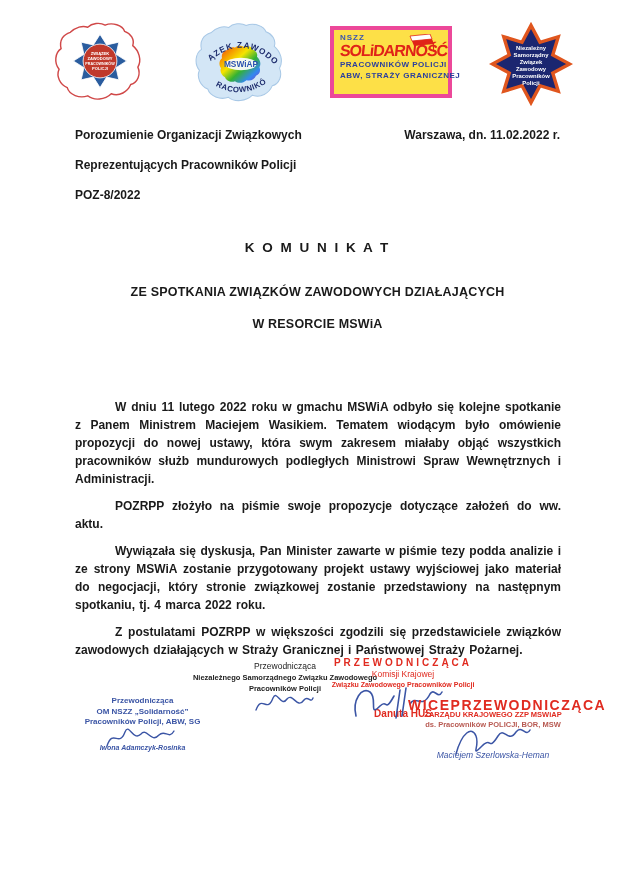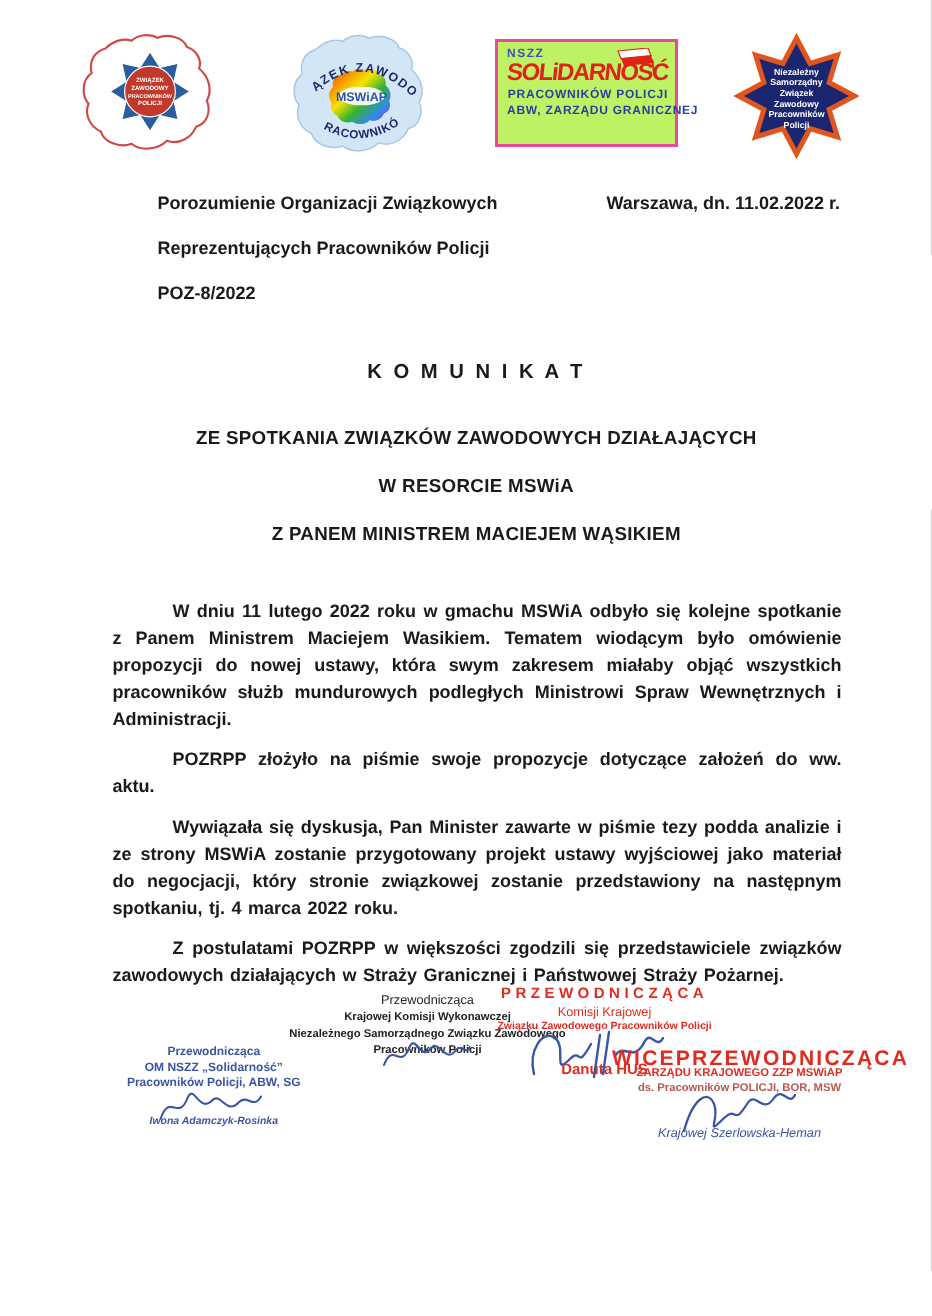--- a/index.html
+++ b/index.html
@@ -11,40 +11,40 @@
   
   .logo-row {
     position:absolute; top:18px; left:0; width:621px; height:92px;
     display:flex; justify-content:space-between; padding:0 48px;
     align-items:flex-start;
   }
   .logo { position:relative; }
   .logo-zzpp { width:104px; height:86px; }
   .logo-mswiap { width:104px; height:92px; }
   .logo-solid {
-    width:122px; height:72px; border:2px solid #ec4899; background:#bef264;
+    width:122px; height:72px; border:4px solid #ec4899; background:#fde047;
     margin-top:8px; padding:3px 4px 2px 6px; position:relative;
   }
   .logo-solid .nszz { font-size:8px; font-weight:bold; color:#3a56b0; letter-spacing:1px; }
   .logo-solid .sol-title {
     font-size:16px; font-weight:900; color:#e02318; letter-spacing:-1px;
     transform:skewX(-6deg); line-height:17px; white-space:nowrap;
   }
   .logo-solid .flag { position:absolute; top:4px; right:14px; }
   .logo-solid .blue-line {
     font-size:8px; font-weight:bold; color:#2b3f9e; text-align:center;
     letter-spacing:0.5px; line-height:11px; white-space:nowrap;
   }
   .logo-star4 { width:84px; height:88px; margin-top:2px; }
   
   .header-info {
     position:absolute; top:120px; left:75px; right:61px;
     display:flex; justify-content:space-between; align-items:flex-start;
   }
-  .sender div { font-weight:bold; font-size:12px; line-height:30px; white-space:nowrap;margin-left:30px; }
+  .sender div { font-weight:bold; font-size:12px; line-height:30px; white-space:nowrap; }
   .dateline { font-size:12px; line-height:30px; white-space:nowrap;font-weight:bold; }
   
   .title-block { position:absolute; top:240px; left:75px; right:61px; text-align:center; }
   .title-main { font-size:13.5px; font-weight:bold; letter-spacing:2px; margin-bottom:30px; }
   .title-sub { font-size:12.5px; font-weight:bold; margin-bottom:18px; letter-spacing:0.2px;margin-top:10px; }
   
   .body-block { position:absolute; top:398px; left:75px; width:486px; }
   .body-block p {
     font-size:12px; font-weight:bold; line-height:18px;
     text-align:justify; text-align-last:left; text-indent:40px;
@@ -124,21 +124,21 @@
       <div class="nszz">NSZZ</div>
       <div class="flag">
         <svg width="26" height="18" viewBox="0 0 26 18">
           <polygon points="2,2 22,0 24,5 4,7" fill="#ffffff" stroke="#e02318" stroke-width="0.8"></polygon>
           <polygon points="4,7 24,5 26,10 6,12" fill="#e02318"></polygon>
           <line x1="25" y1="8" x2="26" y2="18" stroke="#e02318" stroke-width="1.2"></line>
         </svg>
       </div>
       <div class="sol-title">SOLiDARNOŚĆ</div>
       <div class="blue-line">PRACOWNIKÓW POLICJI</div>
-      <div class="blue-line">ABW, ZARZĄDU GRANICZNEJ</div>
+      <div class="blue-line">ABW, STRAŻY GRANICZNEJ</div>
     </div>
 
     <div class="logo logo-star4">
       <svg width="84" height="88" viewBox="0 0 100 100">
         <polygon points="96,50 75.9,60.7 82.5,82.5 60.7,75.9 50,96 39.3,75.9 17.5,82.5 24.1,60.7 4,50 24.1,39.3 17.5,17.5 39.3,24.1 50,4 60.7,24.1 82.5,17.5 75.9,39.3" fill="#1b2670" stroke="#e0561e" stroke-width="4"></polygon>
         <text x="50" y="33" text-anchor="middle" font-size="7" font-weight="bold" fill="#ffffff">Niezależny</text>
         <text x="50" y="41.5" text-anchor="middle" font-size="7" font-weight="bold" fill="#ffffff">Samorządny</text>
         <text x="50" y="50" text-anchor="middle" font-size="7" font-weight="bold" fill="#ffffff">Związek</text>
         <text x="50" y="58.5" text-anchor="middle" font-size="7" font-weight="bold" fill="#ffffff">Zawodowy</text>
         <text x="50" y="67" text-anchor="middle" font-size="7" font-weight="bold" fill="#ffffff">Pracowników</text>
@@ -153,35 +153,33 @@
       <div>Reprezentujących Pracowników Policji</div>
       <div>POZ-8/2022</div>
     </div>
     <div class="dateline">Warszawa, dn. 11.02.2022 r.</div>
   </div>
 
   <div class="title-block">
     <div class="title-main">K O M U N I K A T</div>
     <div class="title-sub">ZE SPOTKANIA ZWIĄZKÓW ZAWODOWYCH DZIAŁAJĄCYCH</div>
     <div class="title-sub">W RESORCIE MSWiA</div>
-    <div class="title-sub">Z PANEM MINISTREM MACIEJEM WĄSIKIEM</div>
   </div>
 
   <div class="body-block">
     <p>W dniu 11 lutego 2022 roku w gmachu MSWiA odbyło się kolejne spotkanie z Panem Ministrem Maciejem Wasikiem. Tematem wiodącym było omówienie propozycji do nowej ustawy, która swym zakresem miałaby objąć wszystkich pracowników służb mundurowych podległych Ministrowi Spraw Wewnętrznych i Administracji.</p>
     <p>POZRPP złożyło na piśmie swoje propozycje dotyczące założeń do ww. aktu.</p>
     <p>Wywiązała się dyskusja, Pan Minister zawarte w piśmie tezy podda analizie i ze strony MSWiA zostanie przygotowany projekt ustawy wyjściowej jako materiał do negocjacji, który stronie związkowej zostanie przedstawiony na następnym spotkaniu, tj. 4 marca 2022 roku.</p>
     <p>Z postulatami POZRPP w większości zgodzili się przedstawiciele związków zawodowych działających w Straży Granicznej i Państwowej Straży Pożarnej.</p>
   </div>
 
   <div class="sig-area">
 
     <div class="sig sig2">
       <div class="l0">Przewodnicząca</div>
-      <div class="l">Krajowej Komisji Wykonawczej</div>
       <div class="l">Niezależnego Samorządnego Związku Zawodowego</div>
       <div class="l">Pracowników Policji</div>
       <svg class="scribble" style="top:30px;left:68px;" width="62" height="26" viewBox="0 0 62 26">
         <path d="M3,20 C9,4 14,24 20,8 C24,-1 28,18 34,9 C40,2 44,20 51,10 C55,5 58,14 60,8" fill="none" stroke="#3b55a5" stroke-width="1.4" stroke-linecap="round"></path>
       </svg>
     </div>
 
     <div class="sig sig3 sig-red">
       <div class="h">PRZEWODNICZĄCA</div>
       <div class="l">Komisji Krajowej</div>
@@ -199,20 +197,20 @@
       <div class="nm">Iwona Adamczyk-Rosinka</div>
       <svg class="scribble" style="top:26px;left:48px;" width="74" height="30" viewBox="0 0 74 30">
         <path d="M4,24 C10,6 16,26 22,10 C26,0 30,20 38,12 C44,5 48,22 56,13 C62,7 66,18 71,9" fill="none" stroke="#3b55a5" stroke-width="1.4" stroke-linecap="round"></path>
       </svg>
     </div>
 
     <div class="sig sig4 sig-red">
       <div class="h">WICEPRZEWODNICZĄCA</div>
       <div class="l">ZARZĄDU KRAJOWEGO ZZP MSWiAP</div>
       <div class="l l3">ds. Pracowników POLICJI, BOR, MSW</div>
-      <div class="nm">Krajowej Szerlowska-Heman</div>
+      <div class="nm">Maciejem Szerlowska-Heman</div>
       <svg class="scribble" style="top:18px;left:40px;" width="86" height="44" viewBox="0 0 86 44">
         <path d="M8,36 C14,14 24,8 28,18 C32,28 22,40 34,28 C44,18 40,34 50,18 C56,8 60,26 68,14 C74,6 78,20 82,12" fill="none" stroke="#3b55a5" stroke-width="1.5" stroke-linecap="round"></path>
       </svg>
     </div>
   </div>
 
 </div>
 
 </body></html>

